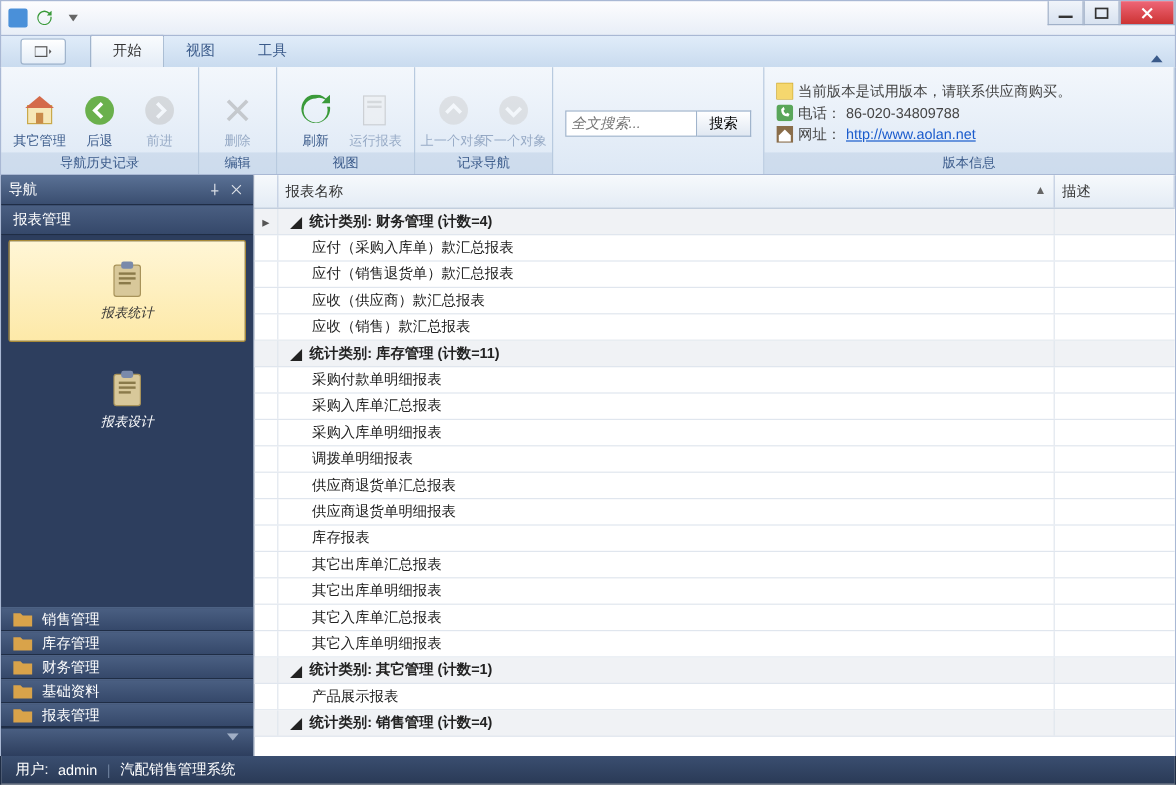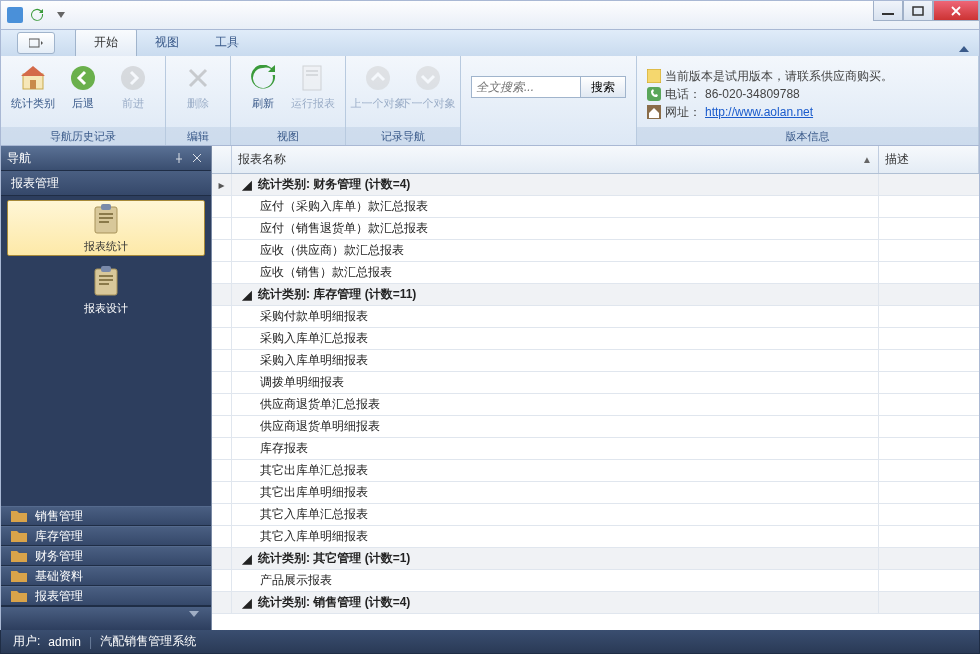--- a/index.html
+++ b/index.html
@@ -19,21 +19,21 @@
 
 .menubar { height: 26px; background: linear-gradient(#e0ecf9,#c9dbef); border-left:1px solid #a9b8d4; border-right:1px solid #a9b8d4; display: flex; align-items: flex-end; padding-left: 16px; gap: 0; }
 .menubar .dd { width: 38px; height: 22px; background: linear-gradient(#fff,#e4edf7); border:1px solid #a0b4cc; border-radius:3px; display:flex; align-items:center; justify-content:center; margin-right: 20px; margin-bottom:2px; cursor:pointer; }
 .tab { padding: 5px 18px; color: #3a5a8a; cursor: pointer; }
 .tab.active { background: linear-gradient(#fafcfe,#e4ecf6); border: 1px solid #a0b4cc; border-bottom: none; border-radius: 3px 3px 0 0; color: #333; }
 .menubar-right { margin-left: auto; padding-right: 10px; padding-bottom: 4px; cursor:pointer;}
 
 
 .ribbon { height: 90px; background: linear-gradient(#f3f7fc,#dde8f5); border:1px solid #a9b8d4; border-top:none; display: flex; }
 .ribbon-group { border-right: 1px solid #b8cadf; display: flex; flex-direction: column; justify-content: flex-end; }
-.ribbon-group-body { flex: 1; display: flex; align-items: flex-start; padding: 4px 8px 0; gap: 2px; }
+.ribbon-group-body { flex: 1; display: flex; align-items: flex-start; padding: 4px 8px 0; gap: 2px; margin-top: 16px; }
 .ribbon-group-label { height: 18px; background: rgba(180,200,225,.4); text-align: center; color: #3a5a8a; font-size: 11px; line-height: 18px; }
 .ribbon-btn { width: 48px; display: flex; flex-direction: column; align-items: center; gap: 2px; padding: 2px; cursor: pointer; color: #3a5a8a; }
 .ribbon-btn.disabled { opacity: .45; cursor: default; }
 .ribbon-btn .ico { width: 32px; height: 32px; display:flex; align-items:center; justify-content:center; }
 .ribbon-btn span { font-size: 11px; white-space: nowrap; }
 .search-group-body { padding: 20px 10px 0; }
 .search-box { display: flex; }
 .search-input { width: 110px; height: 22px; border:1px solid #a0b4cc; padding: 0 4px; color:#888; font-style: italic; }
 .search-btn { height: 22px; padding: 0 10px; border:1px solid #a0b4cc; border-left:none; background: linear-gradient(#fff,#e0e8f2); cursor:pointer; }
 .version-group { flex:1; }
@@ -43,21 +43,21 @@
 .version-body a { color: #1a5bcc; text-decoration: underline; }
 
 
 .main { display: flex; height: 484px; border-left:1px solid #a9b8d4; border-right:1px solid #a9b8d4; }
 .sidebar { width: 210px; background: #2d3e5e; display:flex; flex-direction:column; }
 .sidebar-header { height: 24px; background: linear-gradient(#5a7195,#3a4e70); color:#fff; display:flex; align-items:center; padding: 0 6px; font-size:12px; }
 .sidebar-header .sp { margin-left:auto; display:flex; gap:2px; }
 .sidebar-header .hbtn { width:16px; height:16px; cursor:pointer; opacity:.8; display:flex; align-items:center; justify-content:center; color:#fff;}
 .sidebar-section-title { height: 26px; background: linear-gradient(#4a5f82,#35486a); color:#fff; padding: 0 10px; display:flex; align-items:center; border-top:1px solid #1f2d45; border-bottom:1px solid #1f2d45;}
 .sidebar-body { background: #2d3e5e; flex:1; display:flex; flex-direction:column; }
-.nav-tile { margin: 4px 6px 2px; border:1px solid #a78a3a; background: linear-gradient(#fff6d6,#fde9a8); height: 56px; display:flex; flex-direction:column; align-items:center; justify-content:center; gap:4px; cursor:pointer; border-radius:2px; }
+.nav-tile { margin: 4px 6px 2px; border:1px solid #a78a3a; background: linear-gradient(#fff6d6,#fde9a8); height: 85px; display:flex; flex-direction:column; align-items:center; justify-content:center; gap:4px; cursor:pointer; border-radius:2px;font-style:italic; }
 .nav-tile.plain { background: transparent; border: none; }
 .nav-tile .tico { width:28px; height:32px; }
 .nav-tile span { color:#333; font-size:11px; }
 .nav-tile.plain span { color:#fff; }
 .sidebar-spacer { flex:1; }
 .sidebar-item { height: 20px; background: linear-gradient(#4a5f82,#35486a); border-top:1px solid #556a8d; border-bottom:1px solid #1f2d45; display:flex; align-items:center; padding:0 10px; gap:8px; color:#fff; cursor:pointer; }
 .sidebar-item .fico { width:16px; height:14px; }
 .sidebar-footer { height: 24px; background: linear-gradient(#4a5f82,#2d3e5e); display:flex; align-items:center; justify-content:flex-end; padding:0 6px; gap:4px; border-top:1px solid #1f2d45;}
 .sidebar-footer .fbtn { width:16px; height:16px; opacity:.7; cursor:pointer; }
 
@@ -143,21 +143,21 @@
   <div class="ribbon-group">
     <div class="ribbon-group-body">
       <div class="ribbon-btn">
         <div class="ico">
             <svg width="28" height="28" viewBox="0 0 28 28">
               <rect x="4" y="10" width="20" height="15" fill="#f6e7b8" stroke="#c9a94a"></rect>
               <path d="M2 12L14 2l12 10" fill="#d46a4a"></path>
               <rect x="11" y="16" width="6" height="9" fill="#c98a4a"></rect>
             </svg>
           </div>
-        <span>统计类别</span>
+        <span>其它管理</span>
       </div>
       <div class="ribbon-btn">
         <div class="ico">
             <svg width="26" height="26">
               <circle cx="13" cy="13" r="12" fill="#6ab04c"></circle>
               <path d="M15 7l-6 6 6 6" stroke="#fff" stroke-width="3" fill="none"></path>
             </svg>
           </div>
         <span>后退</span>
       </div>

